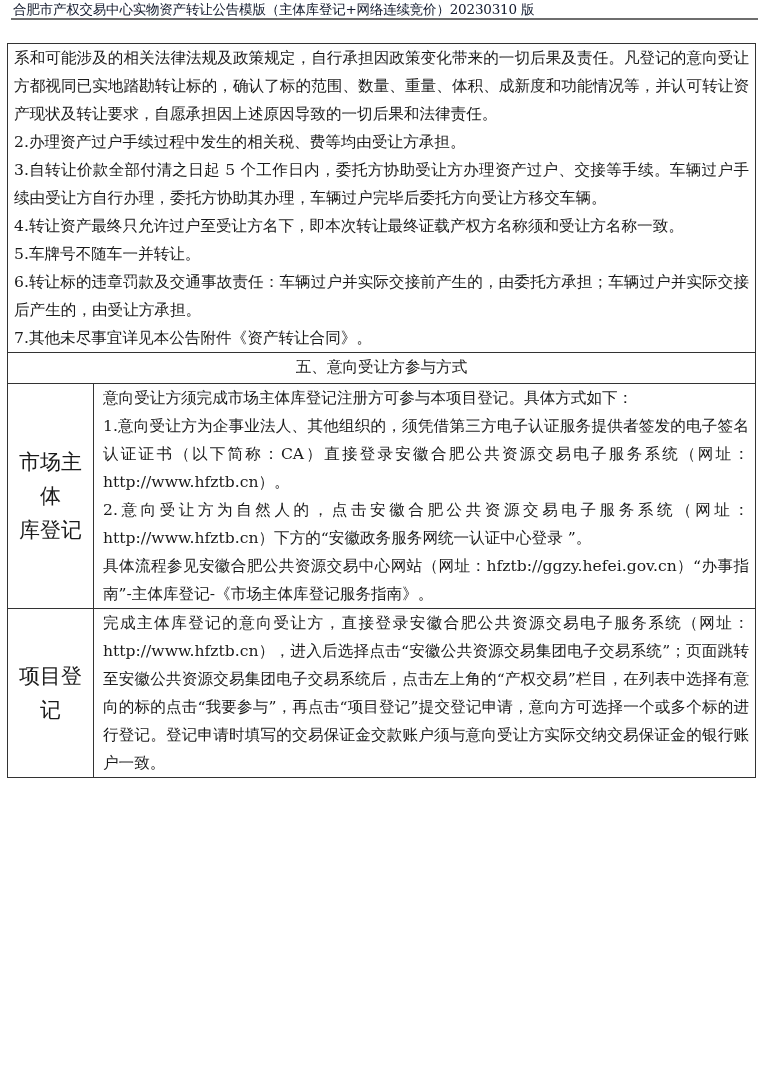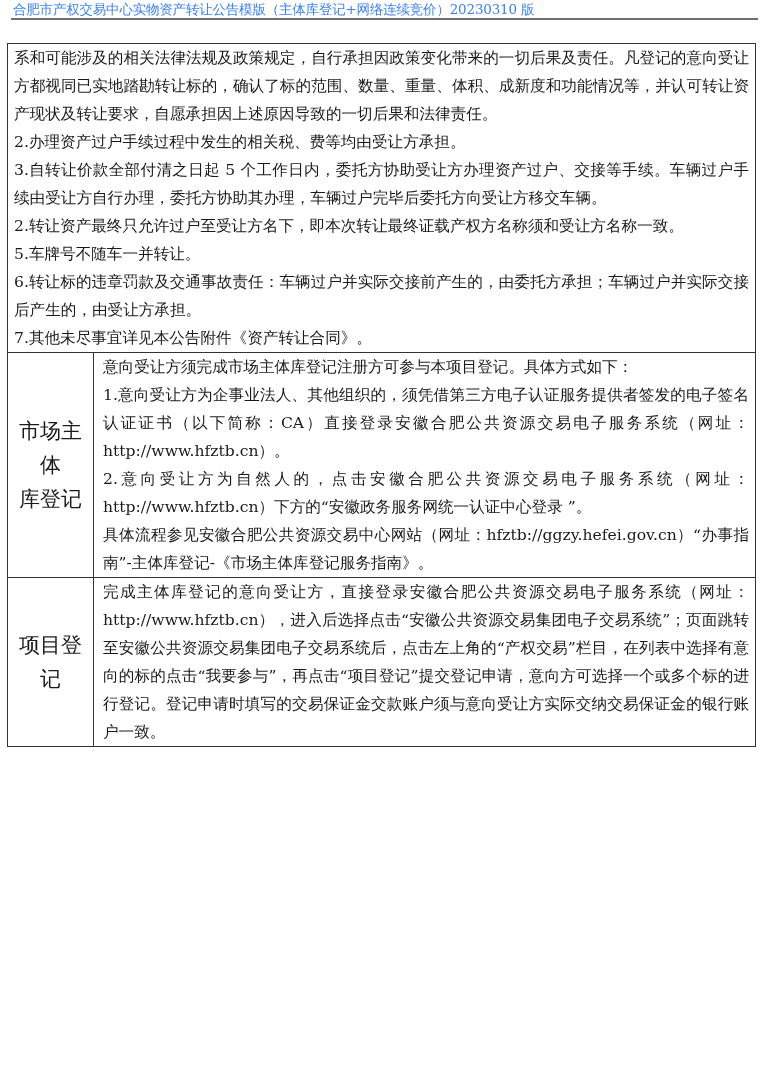--- a/index.html
+++ b/index.html
@@ -3,21 +3,21 @@
 <meta charset="utf-8">
 <style>
   html, body { margin: 0; padding: 0; background: #ffffff; }
   body {
     width: 763px; height: 1070px; position: relative; overflow: hidden;
     font-family: "DejaVu Serif", "Liberation Serif", serif;
     color: #1a1a1a;
   }
   .page-header {
     position: absolute; left: 13px; top: 1px; width: 745px;
-    font-size: 13.5px; line-height: 17px; color: #3b82f6;
+    font-size: 13.5px; line-height: 17px; color: #0f172a;
     white-space: nowrap; letter-spacing: -0.2px;
   }
   .header-rule {
     position: absolute; left: 11px; top: 18px; width: 747px; height: 2px;
     background: #6e6e6e;
   }
   table.doc {
     position: absolute; left: 7px; top: 43px; width: 749px;
     border-collapse: collapse; table-layout: fixed;
     font-size: 15.6px;
@@ -47,29 +47,32 @@
     <col class="col-label">
     <col>
   </colgroup>
 
   <tbody>
       <tr class="row-intro">
     <td colspan="2">
       <p class="para">系和可能涉及的相关法律法规及政策规定，自行承担因政策变化带来的一切后果及责任。凡登记的意向受让方都视同已实地踏勘转让标的，确认了标的范围、数量、重量、体积、成新度和功能情况等，并认可转让资产现状及转让要求，自愿承担因上述原因导致的一切后果和法律责任。</p>
       <p class="para">2.办理资产过户手续过程中发生的相关税、费等均由受让方承担。</p>
       <p class="para">3.自转让价款全部付清之日起 5 个工作日内，委托方协助受让方办理资产过户、交接等手续。车辆过户手续由受让方自行办理，委托方协助其办理，车辆过户完毕后委托方向受让方移交车辆。</p>
-      <p class="para">2.转让资产最终只允许过户至受让方名下，即本次转让最终证载产权方名称须和受让方名称一致。</p>
+      <p class="para">4.转让资产最终只允许过户至受让方名下，即本次转让最终证载产权方名称须和受让方名称一致。</p>
       <p class="para">5.车牌号不随车一并转让。</p>
       <p class="para">6.转让标的违章罚款及交通事故责任：车辆过户并实际交接前产生的，由委托方承担；车辆过户并实际交接后产生的，由受让方承担。</p>
       <p class="para">7.其他未尽事宜详见本公告附件《资产转让合同》。</p>
     </td>
   </tr>
 
 
 
+  <tr class="section-title">
+    <td colspan="2">五、意向受让方参与方式</td>
+  </tr>
 
   <tr>
     <td class="label-cell">
       <div>市场主体</div>
       <div>库登记</div>
     </td>
     <td class="content-cell">
       <p class="para">意向受让方须完成市场主体库登记注册方可参与本项目登记。具体方式如下：</p>
       <p class="para">1.意向受让方为企事业法人、其他组织的，须凭借第三方电子认证服务提供者签发的电子签名认证证书（以下简称：CA）直接登录安徽合肥公共资源交易电子服务系统（网址：http://www.hfztb.cn）。</p>
       <p class="para">2.意向受让方为自然人的，点击安徽合肥公共资源交易电子服务系统（网址：http://www.hfztb.cn）下方的“安徽政务服务网统一认证中心登录 ”。</p>

